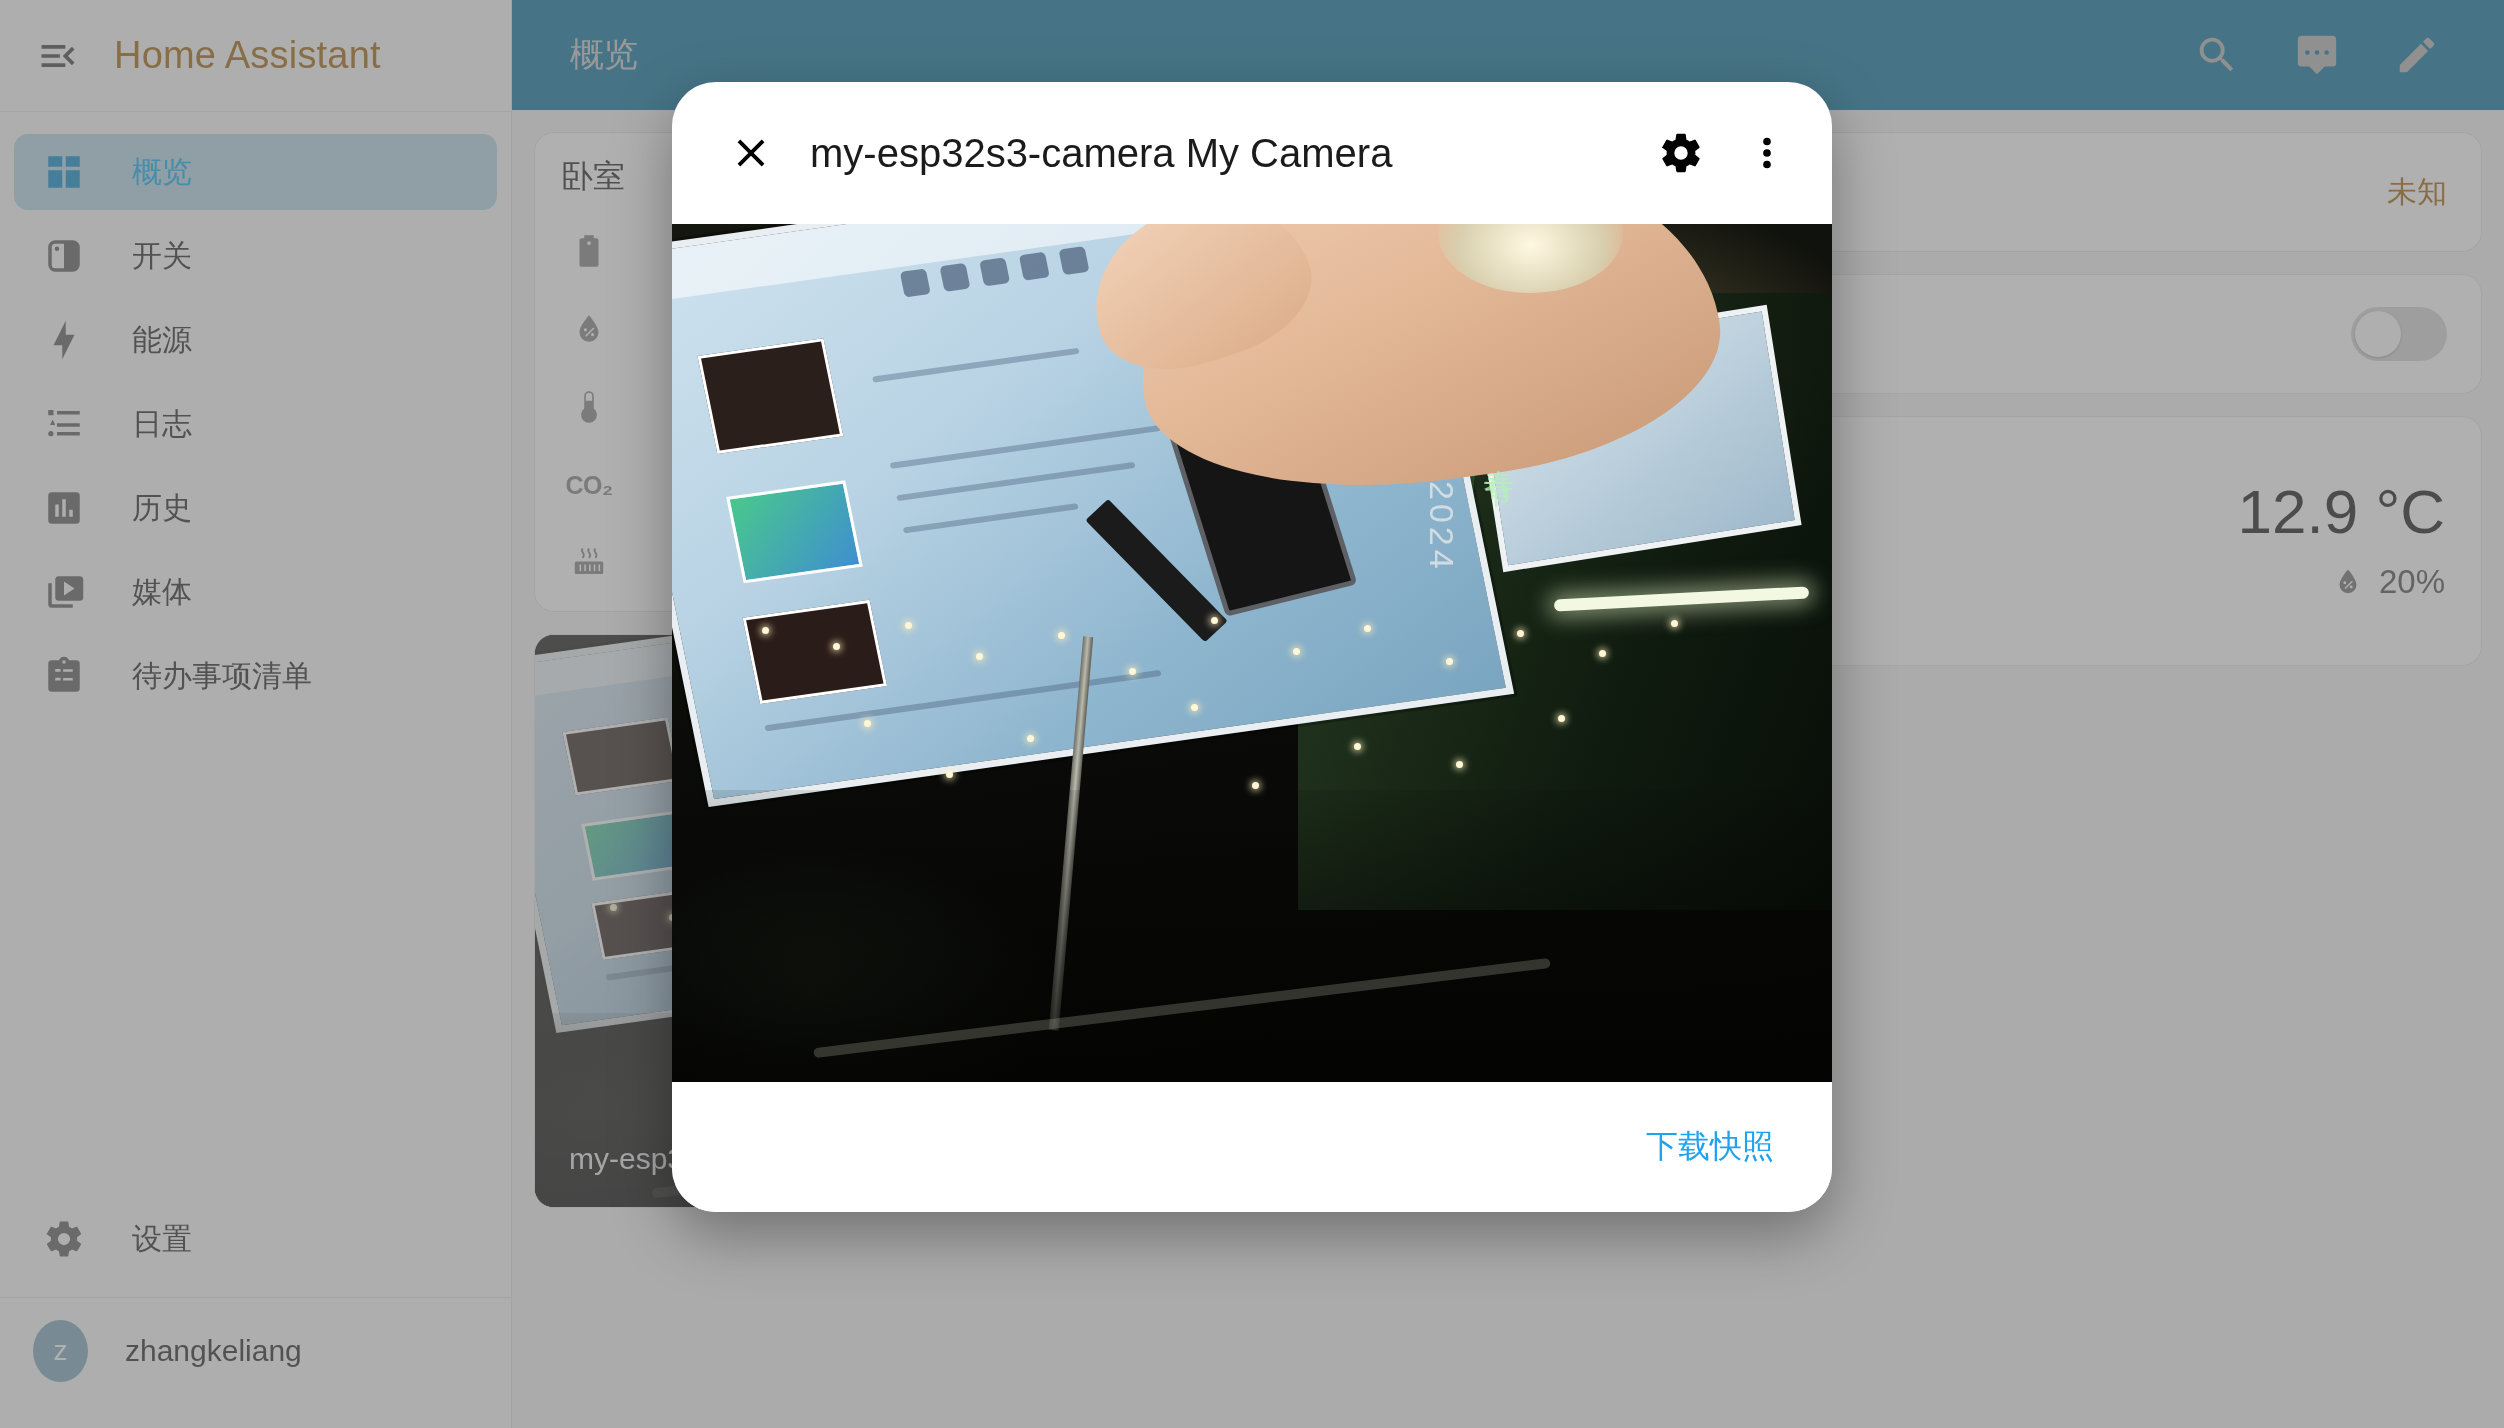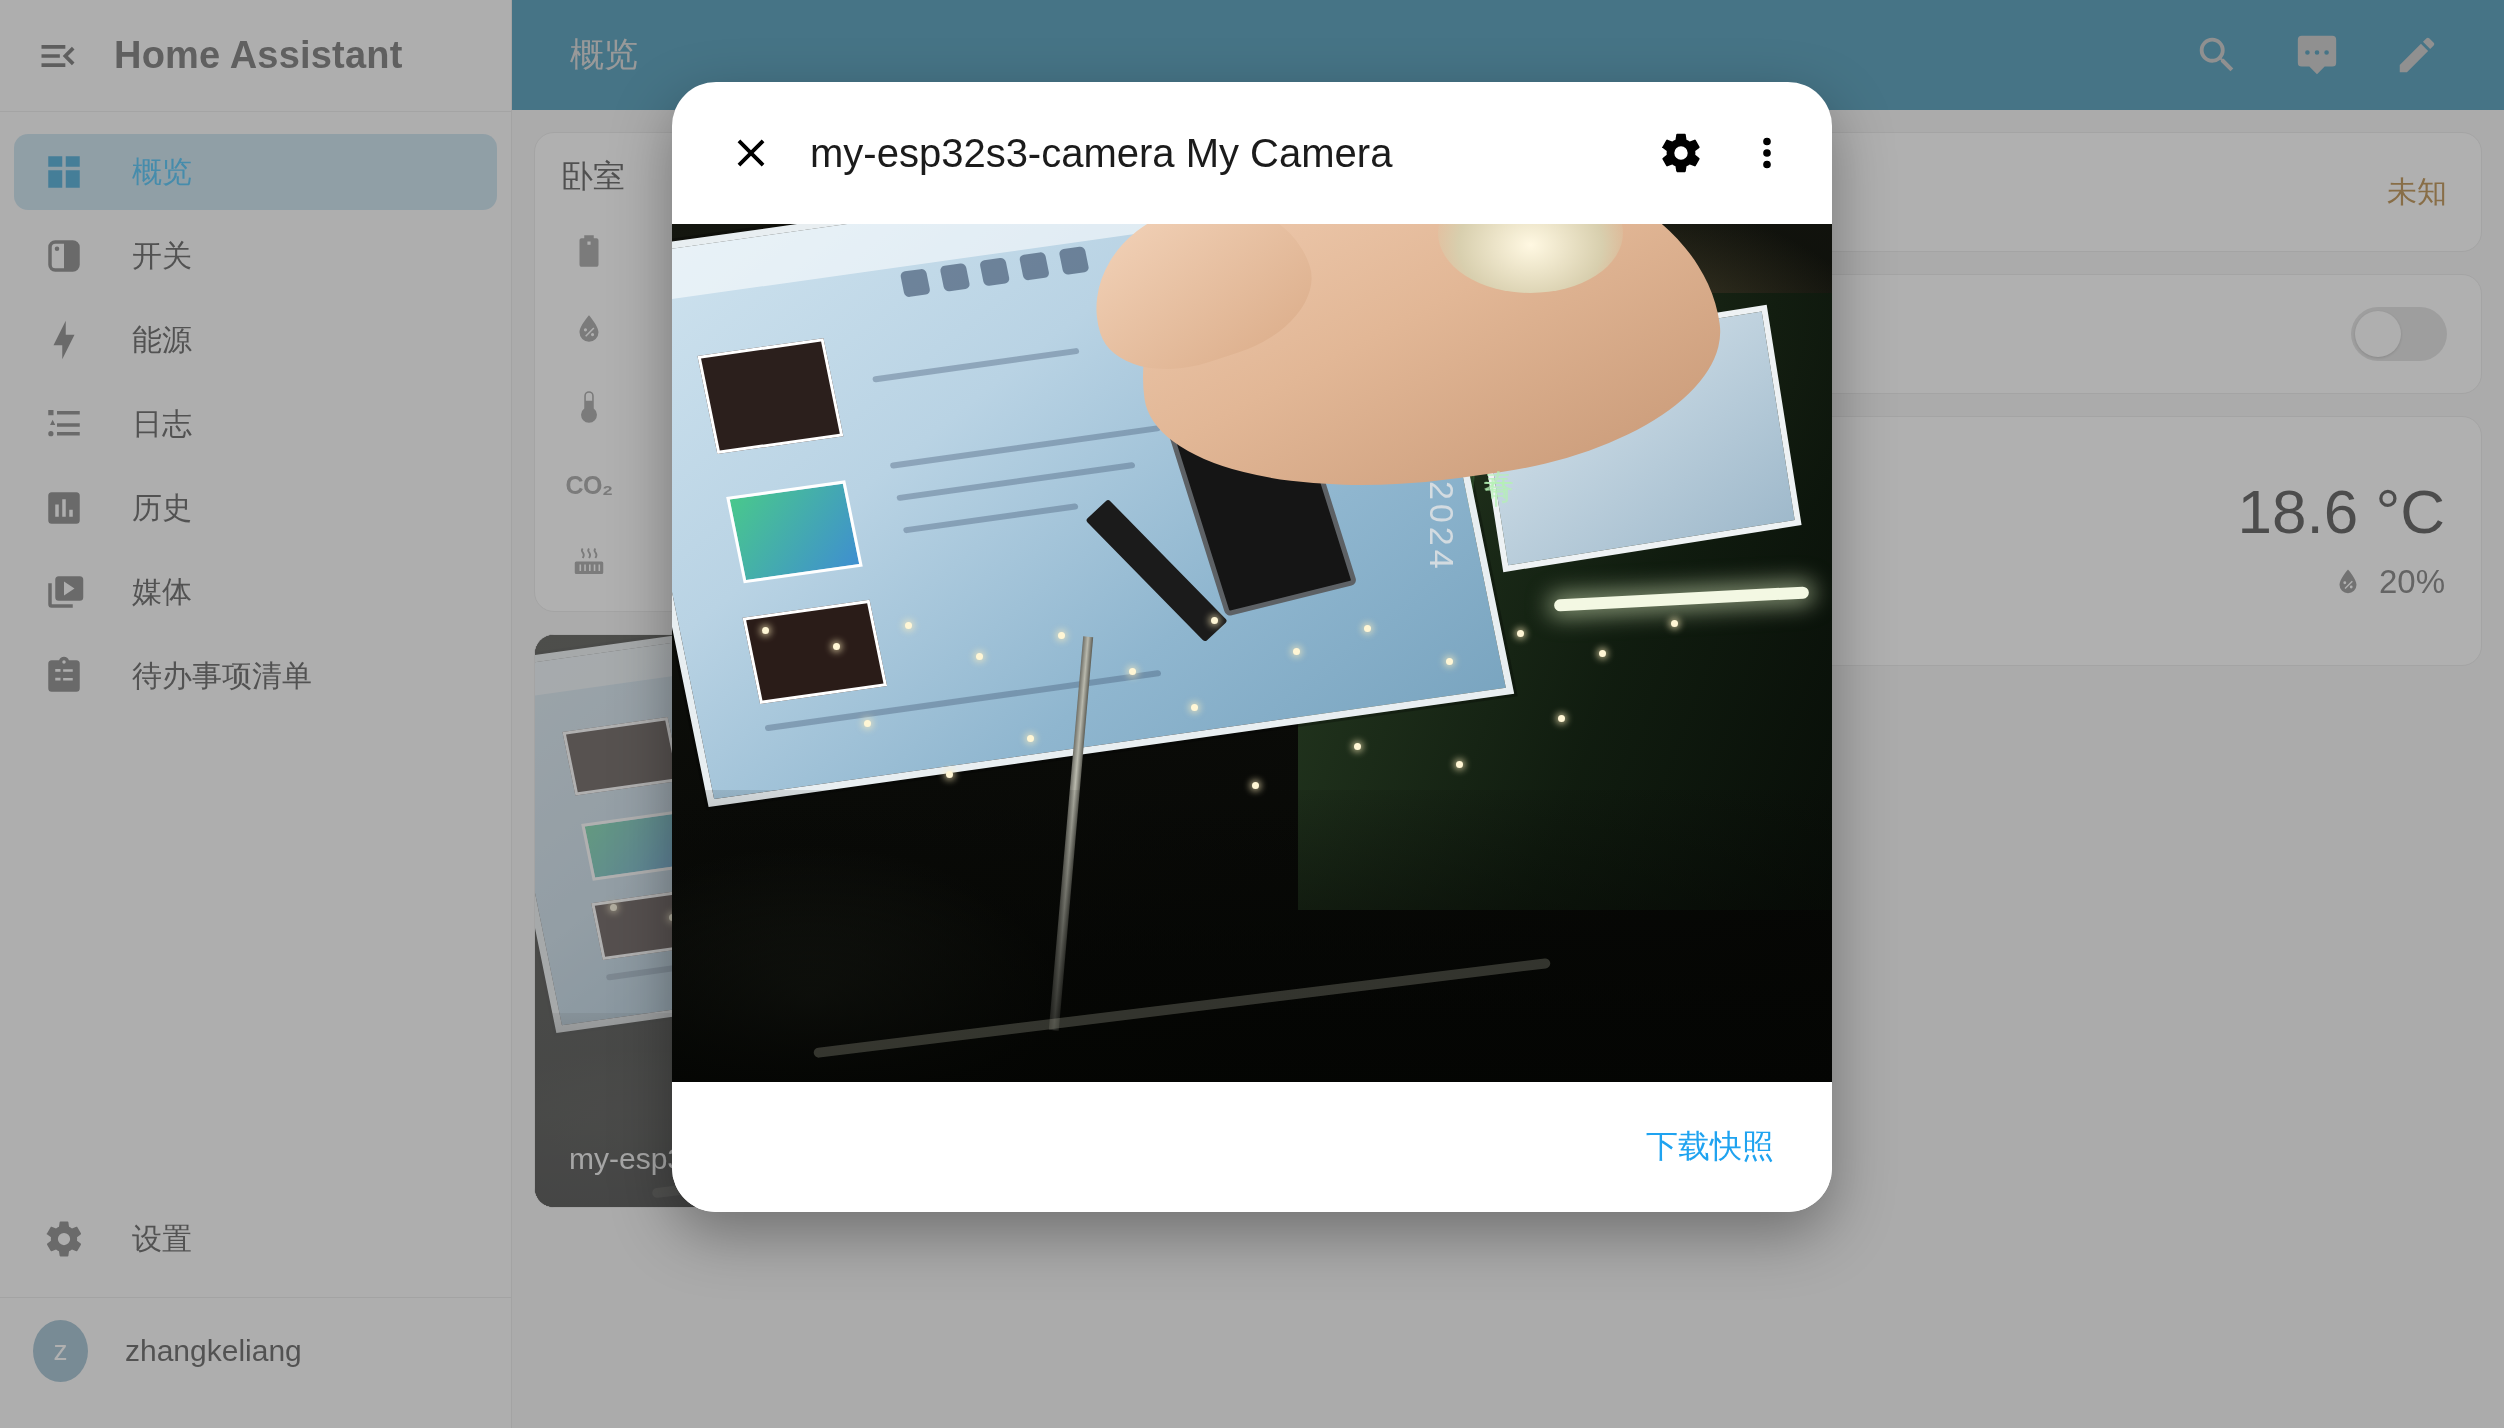--- a/index.html
+++ b/index.html
@@ -26,21 +26,21 @@
     padding: 0 20px;
     border-bottom: 1px solid #e3e3e3;
   }
   .sb-menu-btn {
     width: 76px; height: 76px;
     display: flex; align-items: center; justify-content: center;
     border-radius: 50%;
     cursor: pointer;
   }
   .sb-title {
-    font-size: 38px; font-weight: 700; color: #404040;
+    font-size: 38px; font-weight: 400; color: #a16207;
     margin-left: 18px; letter-spacing: .2px;
     white-space: nowrap;
   }
   .sb-scroll { flex: 1 1 auto; padding-top: 14px; overflow: hidden; }
   .sb-item {
     position: relative;
     height: 76px; margin: 8px 14px;
     border-radius: 14px;
     display: flex; align-items: center;
     padding-left: 26px;
@@ -579,21 +579,21 @@
         <span class="tile-right">
           <span class="toggle">
               <span class="knob"></span>
             </span>
         </span>
       </div>
 
       <div class="card tile big-tile">
         <span class="home-label">我的家</span>
         <span class="big-readout">
-          <span class="big-temp">18.6 °C</span>
+          <span class="big-temp">12.9 °C</span>
           <span class="big-hum">
             <svg width="34" height="34" viewBox="0 0 24 24">
                 <path d="M12 20a6 6 0 0 1-6-6c0-4 6-10.75 6-10.75S18 10 18 14a6 6 0 0 1-6 6m-2.25-8.5a1 1 0 1 0 0 2 1 1 0 0 0 0-2m4.5 3a1 1 0 1 0 0 2 1 1 0 0 0 0-2m.46-3.46-5.17 5.17.7.7 5.18-5.16-.71-.71Z"></path>
               </svg>
             <span>20%</span>
           </span>
         </span>
       </div>
     </div>
   </div>

